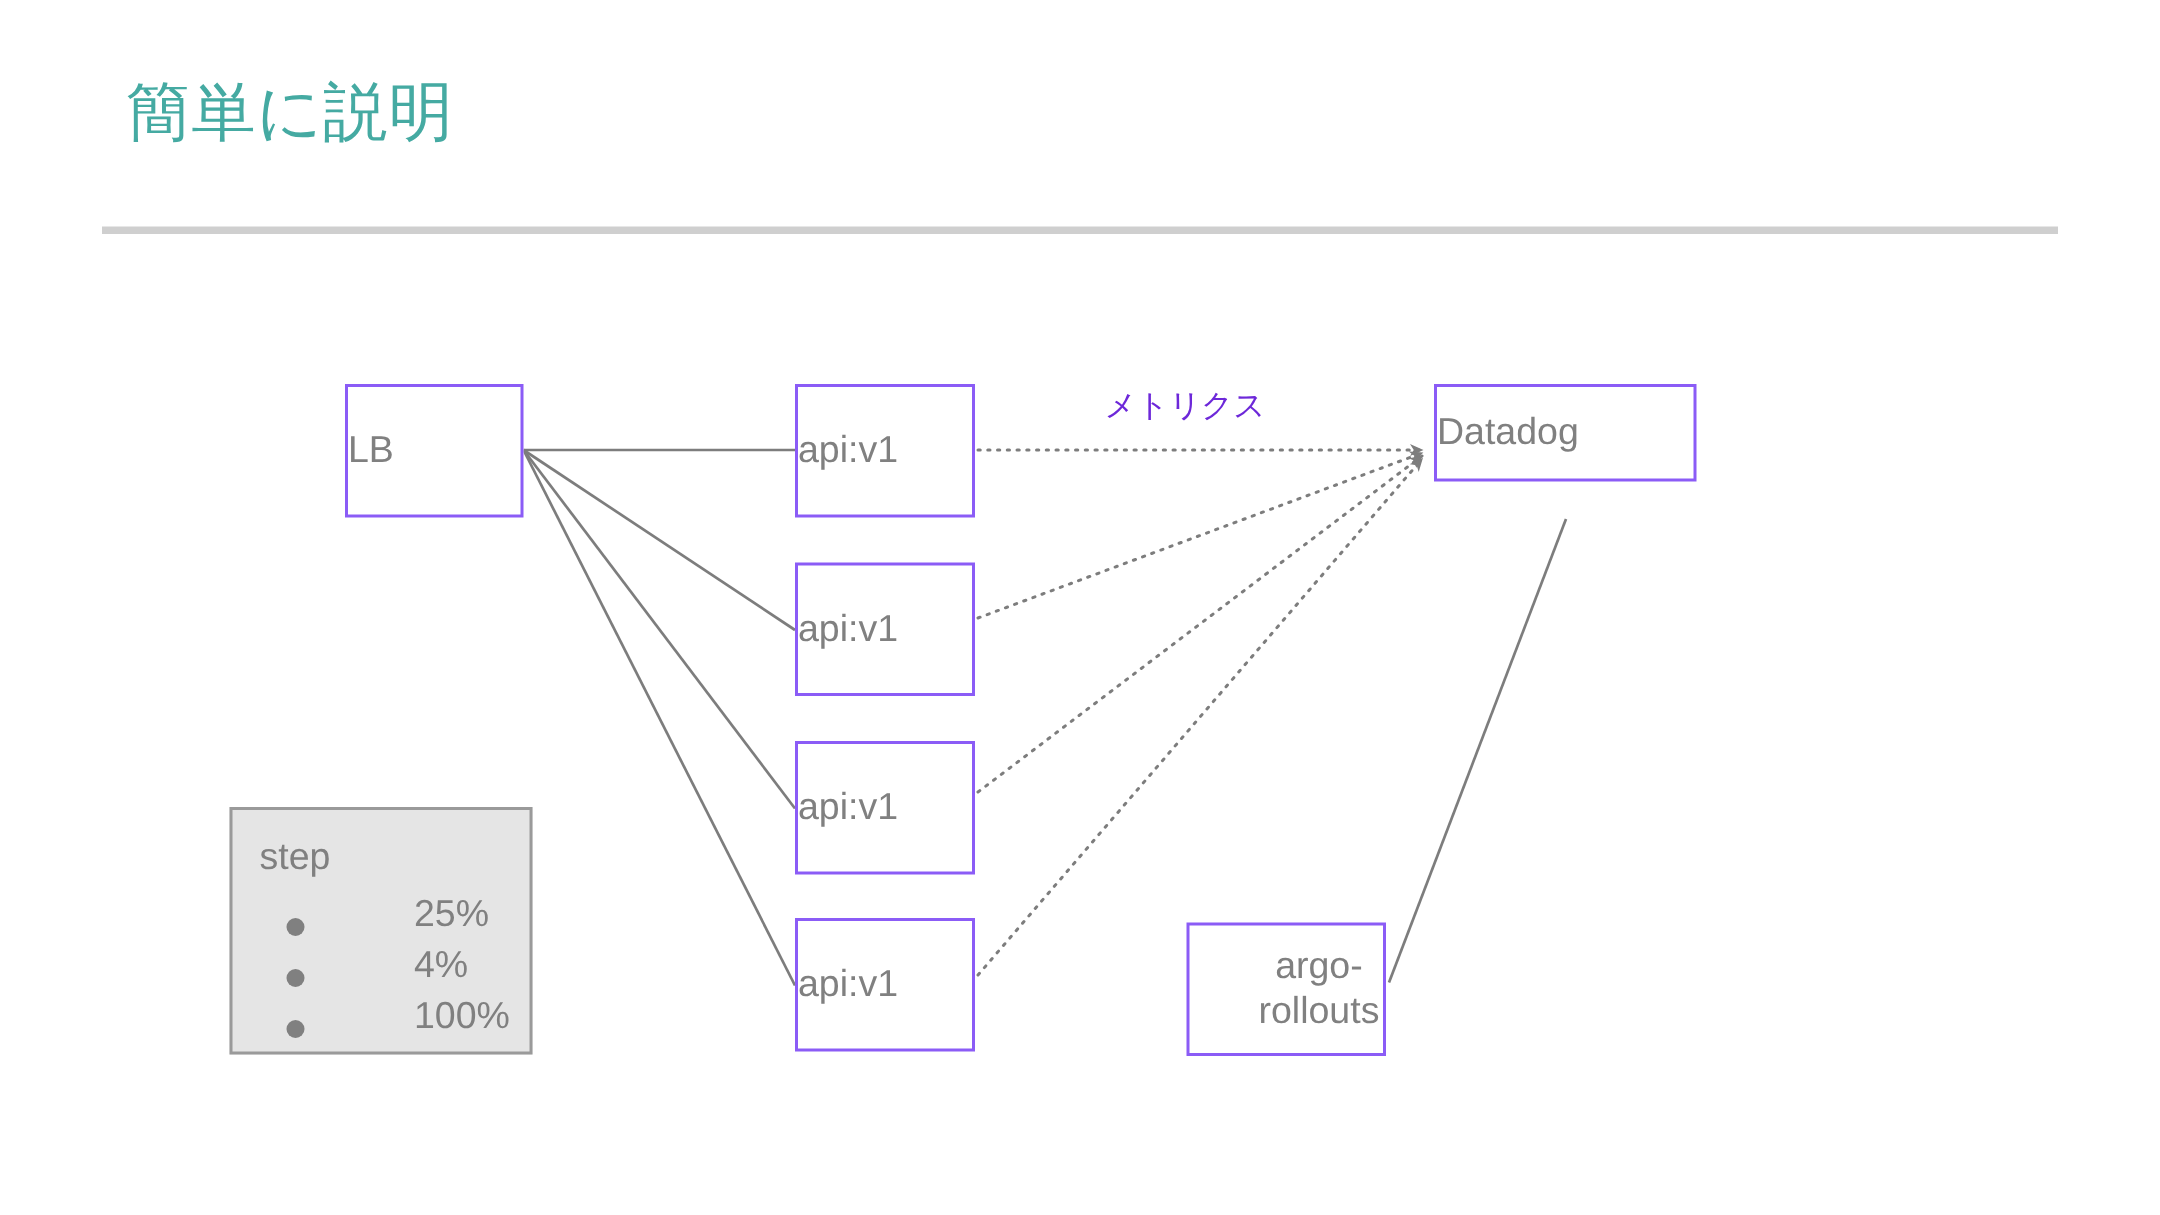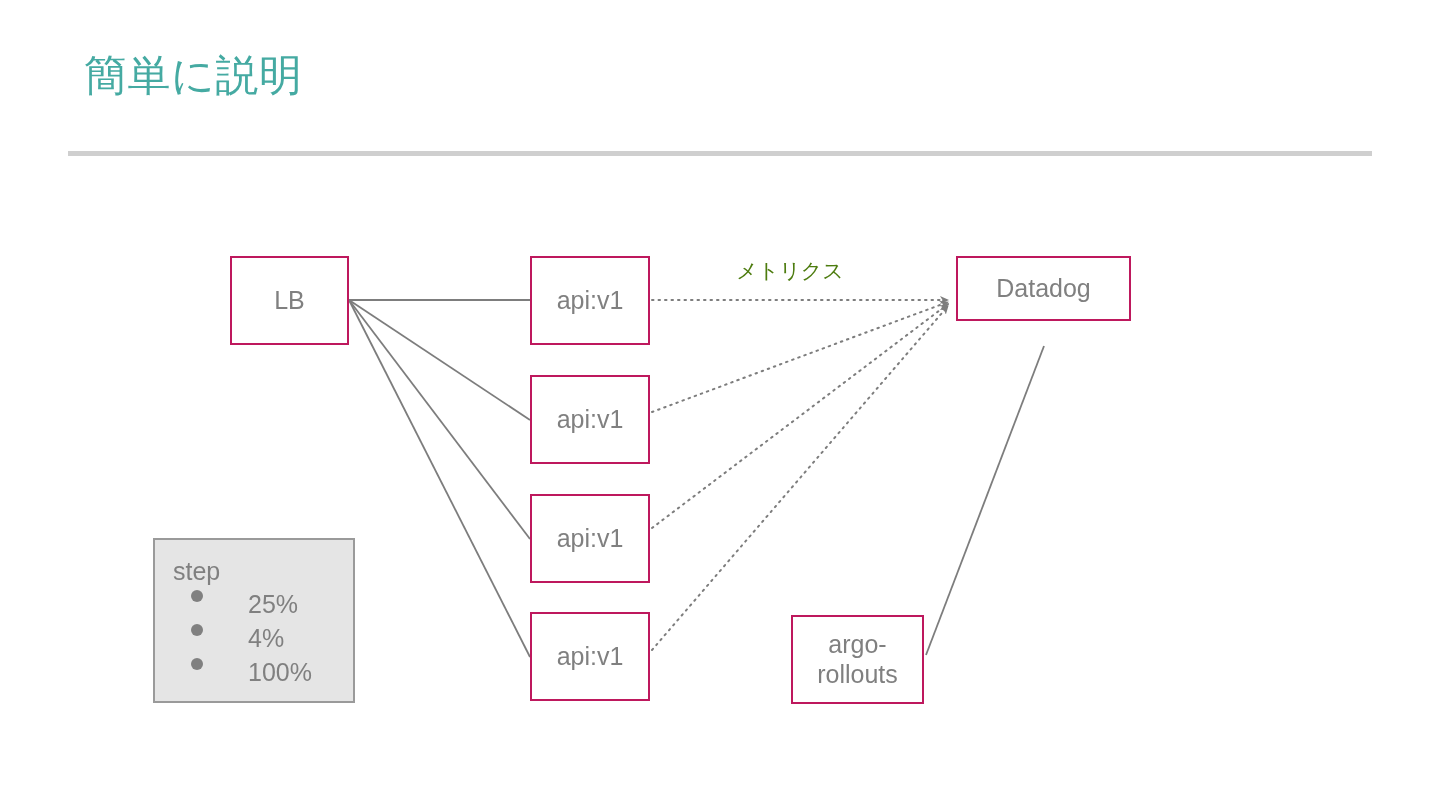--- a/index.html
+++ b/index.html
@@ -50,38 +50,37 @@
     position: absolute;
     left: 0;
     top: 0;
     width: 1440px;
     height: 810px;
     pointer-events: none;
   }
   .node {
     position: absolute;
     box-sizing: border-box;
-    border: 2px solid #be185d;
+    border: 2px solid #8b5cf6;
     background: #ffffff;
     display: flex;
     align-items: center;
-    justify-content: center;
     text-align: center;
     color: #808080;
     font-size: 25px;
     line-height: 1.18;
     font-weight: 400;
   }
   .node-lb      { left: 230px; top: 256px; width: 119px; height: 89px; }
   .node-api-1   { left: 530px; top: 256px; width: 120px; height: 89px; }
   .node-api-2   { left: 530px; top: 375px; width: 120px; height: 89px; }
   .node-api-3   { left: 530px; top: 494px; width: 120px; height: 89px; }
   .node-api-4   { left: 530px; top: 612px; width: 120px; height: 89px; }
   .node-datadog { left: 956px; top: 256px; width: 175px; height: 65px; }
-  .node-argo    { left: 791px; top: 615px; width: 133px; height: 89px; }
+  .node-argo    { left: 791px; top: 615px; width: 133px; height: 89px; padding-left: 46px; }
 
   .legend-box {
     position: absolute;
     left: 153px;
     top: 538px;
     width: 202px;
     height: 165px;
     box-sizing: border-box;
     border: 2px solid #9a9a9a;
     background: #e5e5e5;
@@ -98,37 +97,38 @@
     position: absolute;
     left: 18px;
     top: 50px;
     width: 170px;
     margin: 0;
     padding: 0;
     list-style: none;
   }
   .legend-item {
     display: flex;
-    align-items: flex-start;
+    align-items: flex-end;
     height: 34px;
     font-size: 25px;
     color: #808080;
+    gap: 28px;
   }
   .legend-bullet {
     width: 12px;
     height: 12px;
     border-radius: 50%;
     background: #808080;
     margin-left: 18px;
     margin-right: 45px;
     flex: none;
   }
   .edge-label {
     position: absolute;
-    color: #4d7c0f;
+    color: #6d28d9;
     font-size: 21px;
     line-height: 1.45;
     text-align: center;
     white-space: pre-line;
   }
   .label-metrics { left: 700px; top: 256px; width: 180px; }
   .label-aggregated { left: 995px; top: 500px; width: 250px; }
 </style>
 </head>
 <body>

